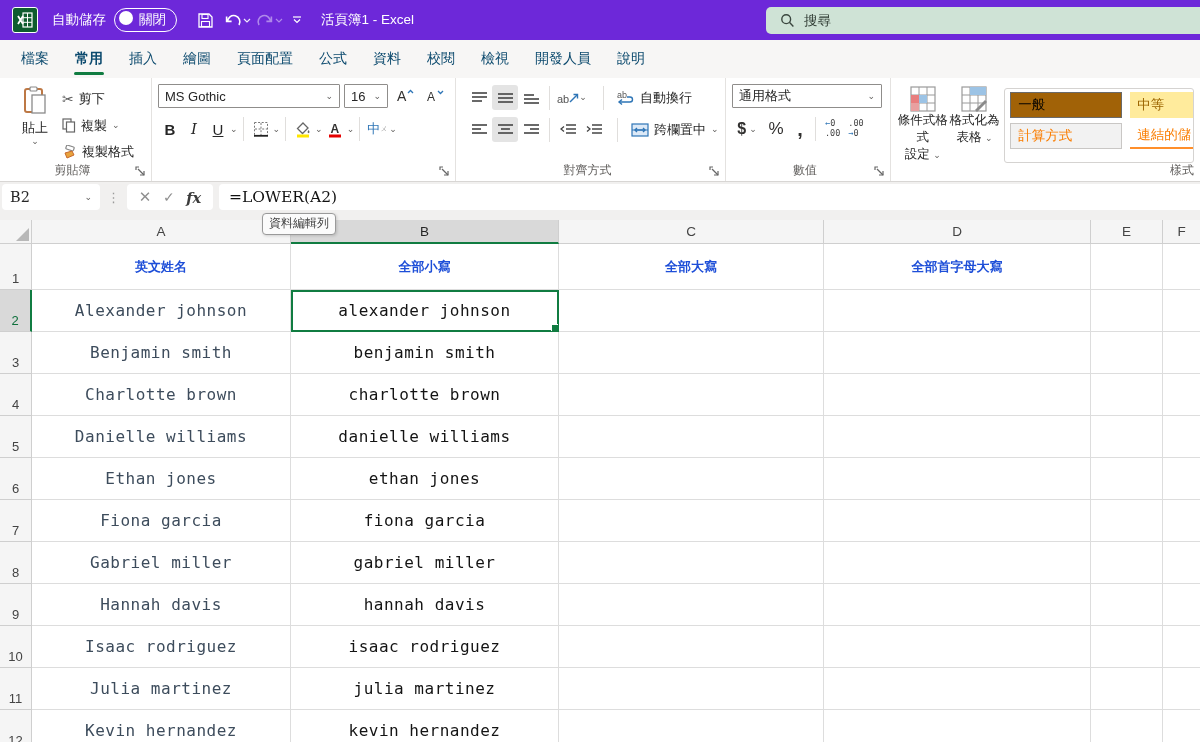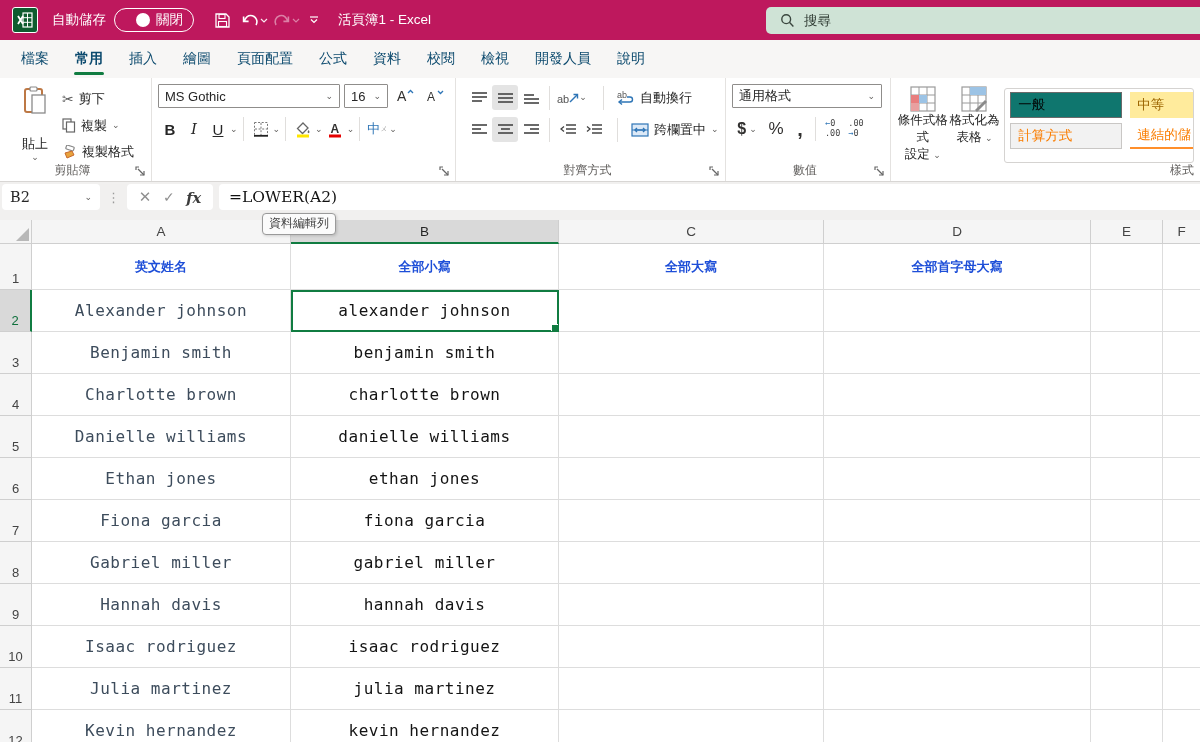--- a/index.html
+++ b/index.html
@@ -1,24 +1,24 @@
 <!DOCTYPE html>
 <html><head>
 <meta charset="utf-8">
 <style>
   * { box-sizing: border-box; margin: 0; padding: 0; }
   html,body { width:1200px; height:742px; overflow:hidden; }
   body { font-family:"Liberation Sans", sans-serif; font-size:13px; color:#262626; background:#fff; }
   #app { position:relative; width:1200px; height:742px; overflow:hidden; background:#fff; }
 
   
-  .titlebar { position:absolute; top:0; left:0; width:100%; height:40px; background:#be185d; display:flex; align-items:center; color:#fff; }
+  .titlebar { position:absolute; top:0; left:0; width:100%; height:40px; background:#6d28d9; display:flex; align-items:center; color:#fff; }
   .tb-appicon { width:26px; height:26px; margin:0 14px 0 12px; background:#0E5C2F; border:1.5px solid #fff; border-radius:3px; display:flex; align-items:center; justify-content:center; font-weight:bold; font-size:14px; }
   .tb-item { display:flex; align-items:center; margin-right:14px; font-size:13.5px; }
-  .toggle { display:flex; align-items:center; gap:6px; border:1.5px solid #fff; border-radius:12px; padding:2px 10px 2px 21px; margin-left:8px; cursor:pointer; }
+  .toggle { display:flex; gap:6px; border:1.5px solid #fff; border-radius:12px; padding:2px 10px 2px 4px; margin-left:8px; cursor:pointer; }
   .toggle-knob { width:14px; height:14px; border-radius:50%; background:#fff; }
   .tb-btn { display:flex; align-items:center; justify-content:center; width:28px; height:30px; cursor:pointer; }
   .tb-chevron { margin-left:-4px; opacity:.9; }
   .dim { opacity:.45; }
   .tb-title { margin-left:10px; font-size:13.5px; white-space:nowrap; }
   .searchbox { position:absolute; left:766px; top:7px; width:440px; height:27px; background:#CFE3D6; border-radius:5px; display:flex; align-items:center; padding-left:14px; color:#2f3b33; gap:9px; font-size:13.5px; }
 
   
   .tabrow { position:absolute; top:40px; left:0; width:100%; height:38px; background:#F7F6F5; display:flex; align-items:center; padding-left:8px; }
   .tab { position:relative; padding:13px 13px; height:100%; display:flex; align-items:center; font-size:14px; color:#0c4a6e; cursor:pointer; white-space:nowrap; }
@@ -32,21 +32,21 @@
   .launcher { position:absolute; right:4px; bottom:3px; width:12px; height:12px; cursor:pointer; }
   .rbtn { display:inline-flex; align-items:center; justify-content:center; gap:3px; border-radius:3px; cursor:pointer; color:#323130; }
   .sel { background:#E4E4E4; border:1px solid #ACACAC; }
   .vsep { width:1px; height:24px; background:#E0DEDC; margin:0 5px; align-self:center; }
   .chev { font-size:9px; color:#605E5C; line-height:1; }
   .combo { display:flex; align-items:center; justify-content:space-between; border:1px solid #8F8D8B; border-radius:1px; background:#fff; height:24px; padding:0 6px; font-size:13px; cursor:pointer; }
 
   
   .g-clip { width:152px; display:flex; }
   .paste-big { display:flex; flex-direction:column; align-items:center; width:46px; margin:2px 4px 0 6px; cursor:pointer; }
-  .paste-big .lbl { margin-top:19px; font-size:13px; }
+  .paste-big .lbl { margin-top:3px; font-size:13px; }
   .clip-col { display:flex; flex-direction:column; justify-content:flex-start; gap:5px; margin-top:4px; }
   .clip-item { display:flex; align-items:center; gap:5px; font-size:13px; cursor:pointer; height:22px; }
 
   
   .g-font { width:304px; }
   .fg-r1 { display:flex; align-items:center; gap:4px; }
   .fg-r2 { display:flex; align-items:center; margin-top:9px; }
   .fmt-btn { width:24px; height:24px; display:inline-flex; align-items:center; justify-content:center; font-size:15px; border-radius:3px; cursor:pointer; }
 
   
@@ -62,21 +62,21 @@
   .num-r2 { display:flex; align-items:center; margin-top:9px; justify-content:flex-start; }
   .num-glyph { font-size:16px; font-weight:bold; color:#323130; }
   .dec-btn { display:flex; flex-direction:column; align-items:flex-start; justify-content:center; font-family:"DejaVu Sans Mono",monospace; font-size:8.5px; line-height:1.15; color:#444; padding:1px 4px; cursor:pointer; border-radius:3px; }
   .dec-btn .blue { color:#2E75B6; }
 
   
   .g-styles { flex:1; display:flex; overflow:hidden; }
   .bigbtn { display:flex; flex-direction:column; align-items:center; width:72px; margin-top:2px; cursor:pointer; font-size:12.5px; line-height:1.35; text-align:center; }
   .gallery { margin:4px 0 0 4px; border:1px solid #D5D3D1; border-radius:3px; background:#fff; padding:3px 5px; display:grid; grid-template-columns:repeat(2, 112px); grid-auto-flow:column; grid-template-rows:26px 26px; gap:5px 8px; overflow:hidden; width:260px; }
   .stylecell { display:flex; align-items:center; padding:0 7px; font-size:13.5px; cursor:pointer; white-space:nowrap; overflow:hidden; }
-  .st-normal { background:#0f766e; color:#000; border:1.5px solid #6a6a6a; }
+  .st-normal { background:#a16207; color:#000; border:1.5px solid #6a6a6a; }
   .st-neutral { background:#FFEB9C; color:#9C6500; }
   .st-calc { background:#F2F2F2; color:#FA7D00; border:1px solid #C9C7C5; }
   .st-linked { background:#fff; color:#FA7D00; border-bottom:2.5px solid #FF8F2B; }
 
   
   .fbar { position:absolute; top:182px; left:0; width:100%; height:30px; background:#F1F0EF; display:flex; align-items:center; }
   .namebox { width:98px; height:26px; margin-left:2px; background:#fff; border-radius:4px; display:flex; align-items:center; justify-content:space-between; padding:0 8px; font-family:"DejaVu Serif",serif; font-size:14.5px; cursor:pointer; }
   .fdots { color:#9a9a9a; font-size:13px; margin:0 7px; letter-spacing:0; }
   .fxbox { width:86px; height:26px; background:#fff; border-radius:4px; display:flex; align-items:center; justify-content:space-around; padding:0 6px; }
   .fxbox .x { color:#8f8f8f; font-size:15px; cursor:pointer; }

